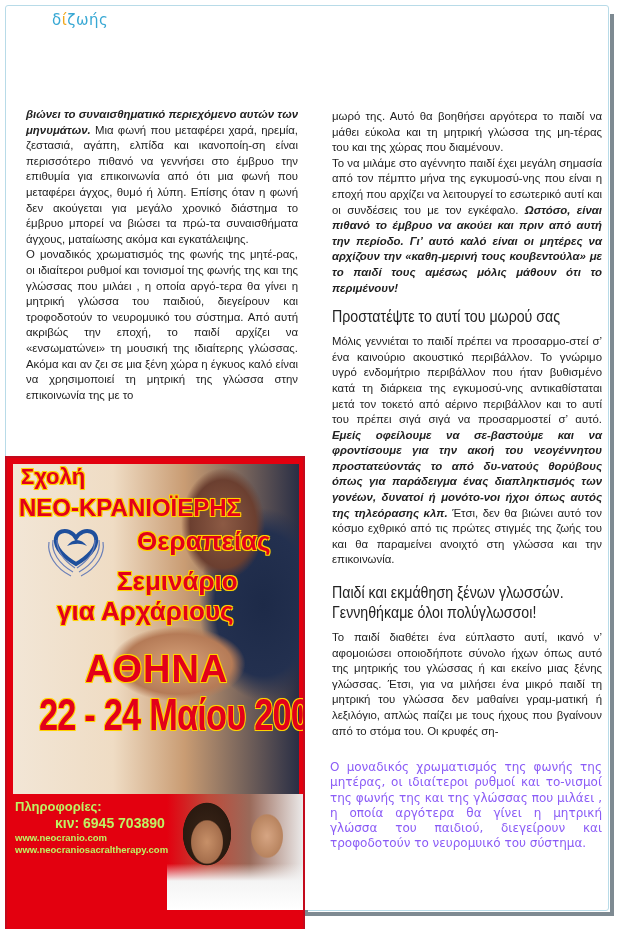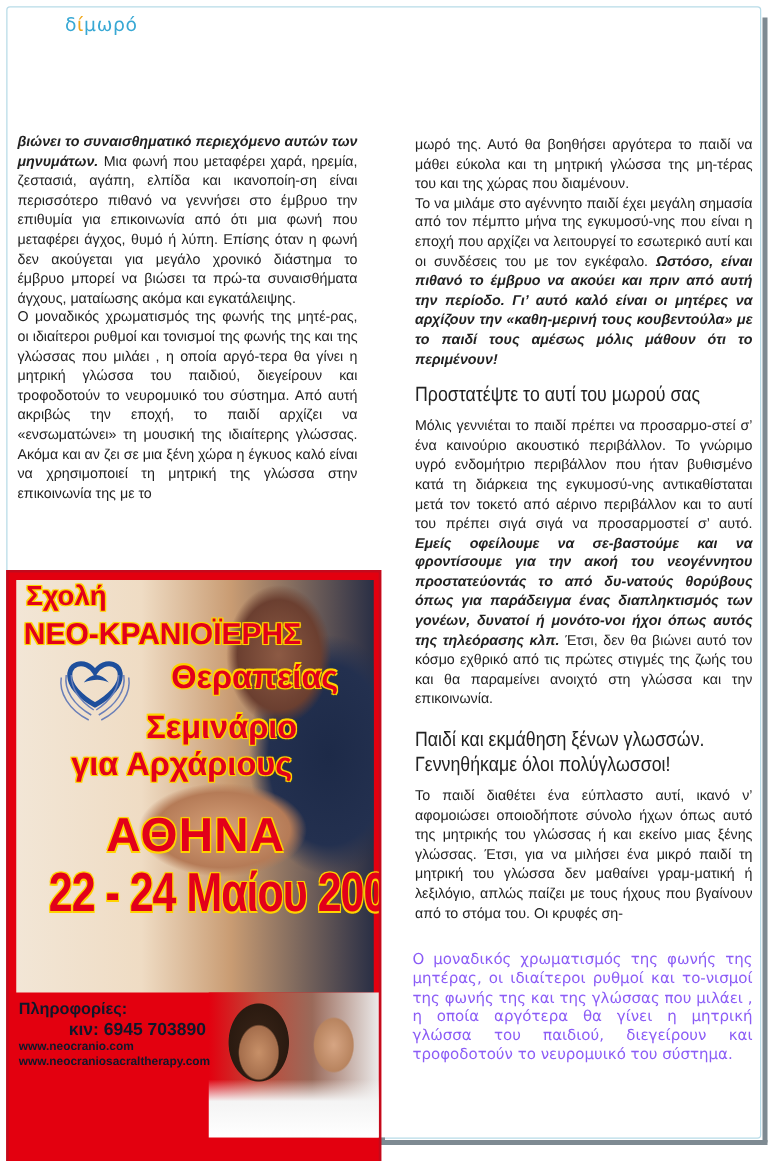--- a/index.html
+++ b/index.html
@@ -7,21 +7,21 @@
   .page-shadow-r { position: absolute; left: 610px; top: 14px; width: 4px; height: 900px; background: #7e8a92; }
   .page-shadow-b { position: absolute; left: 14px; top: 912px; width: 600px; height: 4px; background: #7e8a92; }
   .page-frame {
     position: absolute; left: 5px; top: 5px; width: 602px; height: 904px;
     border: 1px solid #b8dbe8; border-radius: 3px; background: #fff;
   }
   .logo { position: absolute; left: 52px; top: 11px; font-family: "DejaVu Sans", sans-serif; font-size: 15px; color: #38a8d4; letter-spacing: 0.5px; }
   .logo .accent { color: #f0a81c; }
 
   .col { position: absolute; font-size: 11.4px; line-height: 15.6px; color: #222; text-align: justify; hyphens: manual; }
-  .col-left { left: 14px; top: 107px; width: 272px; }
+  .col-left { left: 26px; top: 107px; width: 272px; }
   .col-right { left: 332px; top: 109px; width: 270px; }
   .col p { margin: 0; }
   .bi { font-weight: bold; font-style: italic; }
 
   .heading { font-family: "Liberation Sans Narrow", "Liberation Sans", sans-serif; font-size: 16.5px; line-height: 20px; color: #222; margin: 10px 0 8px 0; transform: scaleX(0.86); transform-origin: left; white-space: nowrap; }
 
   .pullquote { position: absolute; left: 330px; top: 760px; width: 272px; font-family: "DejaVu Sans", sans-serif; font-size: 12px; line-height: 15.3px; color: #8b5cf6; text-align: justify; }
 
   
   .ad { position: absolute; left: 5px; top: 456px; width: 300px; height: 529px; background: #e3000f; border: 2px solid #c30a1c; box-sizing: border-box; overflow: hidden; }
@@ -35,40 +35,40 @@
   .ad-shadow { position: absolute; left: 18px; top: 910px; width: 290px; height: 5px; background: #7e8a92; }
   .ad-text { position: absolute; color: #e2001a; font-weight: bold; text-shadow: 0 0 2px #ffd200, 1px 1px 0 #ffd200, -1px -1px 0 #ffd200, 1px -1px 0 #ffd200, -1px 1px 0 #ffd200; white-space: nowrap; }
   .ad-school { left: 14px; top: 6px; font-size: 22px; }
   .ad-name { left: 12px; top: 36px; font-size: 24px; letter-spacing: 0px; }
   .ad-therapy { left: 130px; top: 68px; font-size: 26px; }
   .ad-seminar { left: 110px; top: 108px; font-size: 26px; }
   .ad-beginners { left: 50px; top: 138px; font-size: 26px; }
   .ad-city { left: 78px; top: 190px; font-size: 38px; letter-spacing: 1px; }
   .ad-dates { left: 32px; top: 232px; font-size: 44px; font-family: "Liberation Sans Narrow", "Liberation Sans", sans-serif; transform: scaleX(0.78); transform-origin: left; letter-spacing: -1px; }
   .ad-logo { position: absolute; left: 38px; top: 66px; width: 62px; height: 56px; }
-  .ad-info { position: absolute; left: 8px; top: 340px; color: #0f172a; font-weight: bold; font-size: 13px; line-height: 17px; }
+  .ad-info { position: absolute; left: 8px; top: 340px; color: #bef264; font-weight: bold; font-size: 13px; line-height: 17px; }
   .ad-info .small { font-size: 9.5px; line-height: 12px; }
   .ad-info .indent { padding-left: 40px; font-size: 14px; }
   .ad-couple { position: absolute; left: 160px; top: 336px; width: 138px; height: 116px;
     background:
       radial-gradient(ellipse 22px 30px at 40px 48px, #c79068 0%, #a56e4c 70%, transparent 75%),
       radial-gradient(ellipse 34px 44px at 40px 40px, #3a2518 0%, #2a1a10 70%, transparent 72%),
       radial-gradient(ellipse 22px 30px at 100px 42px, #d6a583 0%, #b8845f 70%, transparent 75%),
       linear-gradient(180deg, rgba(0,0,0,0) 0%, rgba(0,0,0,0) 60%, #f4f4f4 75%, #ffffff 100%),
       linear-gradient(90deg, #e3000f 0%, #c04a3a 30%, #9a6a5a 60%, #eee 100%);
   }
 </style>
 </head>
 <body>
 
 <div class="page-shadow-r"></div>
 <div class="page-shadow-b"></div>
 <div class="page-frame"></div>
 
-<div class="logo"><span>δ</span><span class="accent">ί</span><span>μωρό</span></div>
+<div class="logo"><span>δ</span><span class="accent">ί</span><span>ζωής</span></div>
 
 <div class="col col-left">
   <p><span class="bi">βιώνει το συναισθηματικό περιεχόμενο αυτών των μηνυμάτων.</span><span> Μια φωνή που μεταφέρει χαρά, ηρεμία, ζεστασιά, αγάπη, ελπίδα και ικανοποίη-ση είναι περισσότερο πιθανό να γεννήσει στο έμβρυο την επιθυμία για επικοινωνία από ότι μια φωνή που μεταφέρει άγχος, θυμό ή λύπη. Επίσης όταν η φωνή δεν ακούγεται για μεγάλο χρονικό διάστημα το έμβρυο μπορεί να βιώσει τα πρώ-τα συναισθήματα άγχους, ματαίωσης ακόμα και εγκατάλειψης.</span></p>
   <p><span>Ο μοναδικός χρωματισμός της φωνής της μητέ-ρας, οι ιδιαίτεροι ρυθμοί και τονισμοί της φωνής της και της γλώσσας που μιλάει , η οποία αργό-τερα θα γίνει η μητρική γλώσσα του παιδιού, διεγείρουν και τροφοδοτούν το νευρομυικό του σύστημα. Από αυτή ακριβώς την εποχή, το παιδί αρχίζει να «ενσωματώνει» τη μουσική της ιδιαίτερης γλώσσας. Ακόμα και αν ζει σε μια ξένη χώρα η έγκυος καλό είναι να χρησιμοποιεί τη μητρική της γλώσσα στην επικοινωνία της με το</span></p>
 </div>
 
 <div class="col col-right">
   <p><span>μωρό της. Αυτό θα βοηθήσει αργότερα το παιδί να μάθει εύκολα και τη μητρική γλώσσα της μη-τέρας του και της χώρας που διαμένουν.</span></p>
   <p><span>Το να μιλάμε στο αγέννητο παιδί έχει μεγάλη σημασία από τον πέμπτο μήνα της εγκυμοσύ-νης που είναι η εποχή που αρχίζει να λειτουργεί το εσωτερικό αυτί και οι συνδέσεις του με τον εγκέφαλο. </span><span class="bi">Ωστόσο, είναι πιθανό το έμβρυο να ακούει και πριν από αυτή την περίοδο. Γι’ αυτό καλό είναι οι μητέρες να αρχίζουν την «καθη-μερινή τους κουβεντούλα» με το παιδί τους αμέσως μόλις μάθουν ότι το περιμένουν!</span></p>
   <div class="heading">Προστατέψτε το αυτί του μωρού σας</div>

